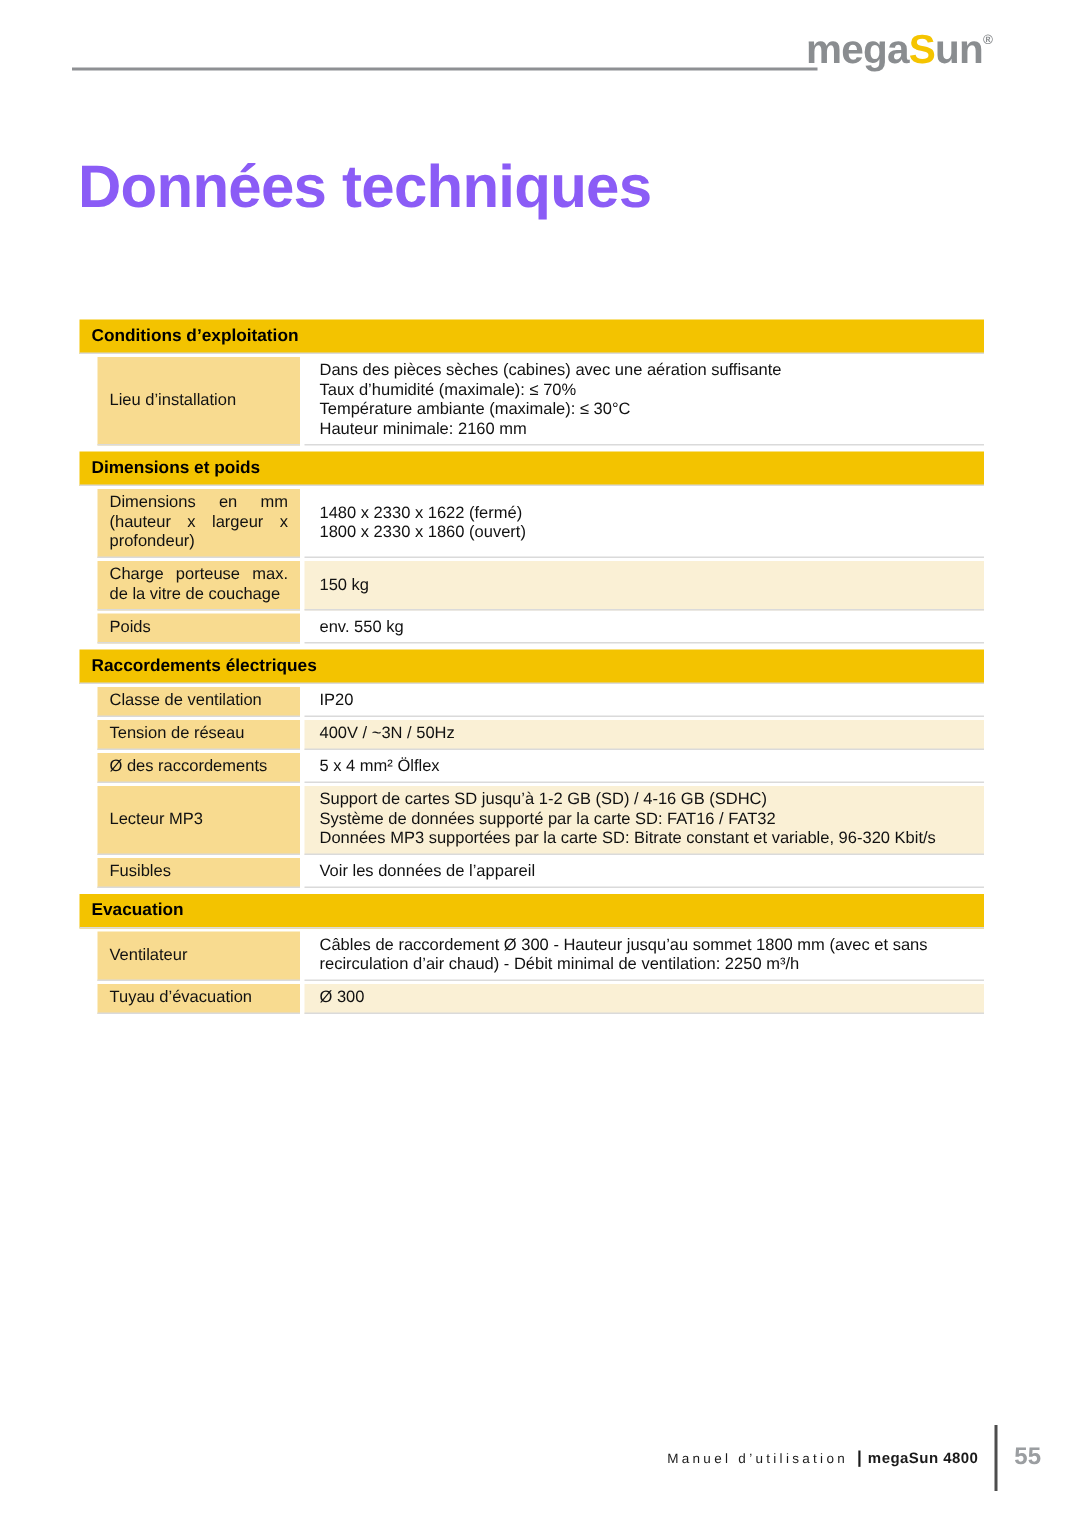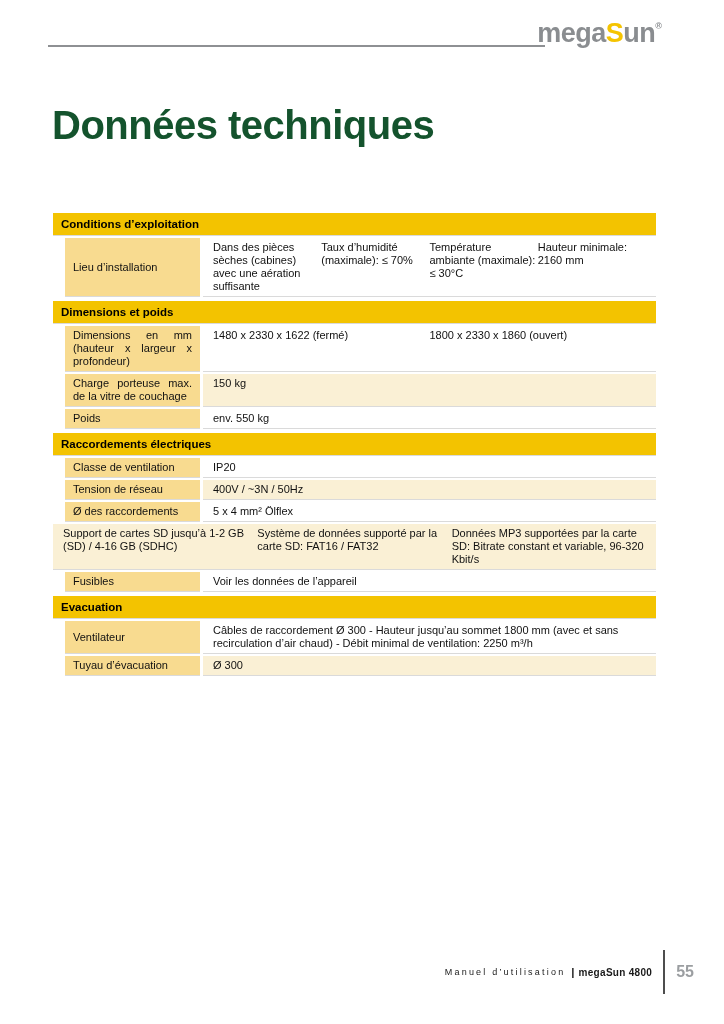--- a/index.html
+++ b/index.html
@@ -21,21 +21,21 @@
     position:absolute;top:18px;right:62px;
     font-size:27px;font-weight:bold;letter-spacing:-0.5px;
     white-space:nowrap;
   }
   .lg-gray{color:#8a8d90;}
   .lg-gold{color:#f5c400;}
   .lg-reg{font-size:9px;color:#8a8d90;vertical-align:13px;letter-spacing:0;}
   
   .page-title{
     position:absolute;left:52px;top:103px;
-    font-size:40px;font-weight:bold;color:#14532d;
+    font-size:40px;font-weight:bold;color:#8b5cf6;
     letter-spacing:-0.5px;
   }
   
   .table{
     position:absolute;left:53px;top:213px;width:603px;
     font-size:11px;line-height:13px;
   }
   .section-header{
     background:#f3c300;
     font-weight:bold;font-size:11.5px;line-height:14px;
@@ -51,21 +51,21 @@
     flex:0 0 135px;
     background:#f8db90;
     padding:3px 8px;
     display:flex;align-items:center;margin-left:12px;
   }
   .cell-label > span{width:100%;text-align:justify;}
   .cell-value{
     flex:1;
     background:#ffffff;
     padding:3px 10px;
-    display:flex;flex-direction:row;justify-content:center;
+    display:flex;flex-direction:column;justify-content:center;
   }
   .cell-value.alt{background:#faf0d5;}
   .cell-value div{width:100%;}
   
   .footer{
     position:absolute;right:30px;top:950px;
     display:flex;align-items:center;
     white-space:nowrap;
   }
   .f-small{font-size:9px;letter-spacing:2.2px;color:#1a1a1a;}
@@ -143,20 +143,23 @@
       </div>
       <div class="row">
         <div class="cell cell-label">
           <span>Ø des raccordements</span>
         </div>
         <div class="cell cell-value">
           <div>5 x 4 mm² Ölflex</div>
         </div>
       </div>
       <div class="row">
+        <div class="cell cell-label">
+          <span>Lecteur MP3</span>
+        </div>
         <div class="cell cell-value alt">
           <div>Support de cartes SD jusqu’à 1-2 GB (SD) / 4-16 GB (SDHC)</div>
           <div>Système de données supporté par la carte SD: FAT16 / FAT32</div>
           <div>Données MP3 supportées par la carte SD: Bitrate constant et variable, 96-320 Kbit/s</div>
         </div>
       </div>
       <div class="row">
         <div class="cell cell-label">
           <span>Fusibles</span>
         </div>

